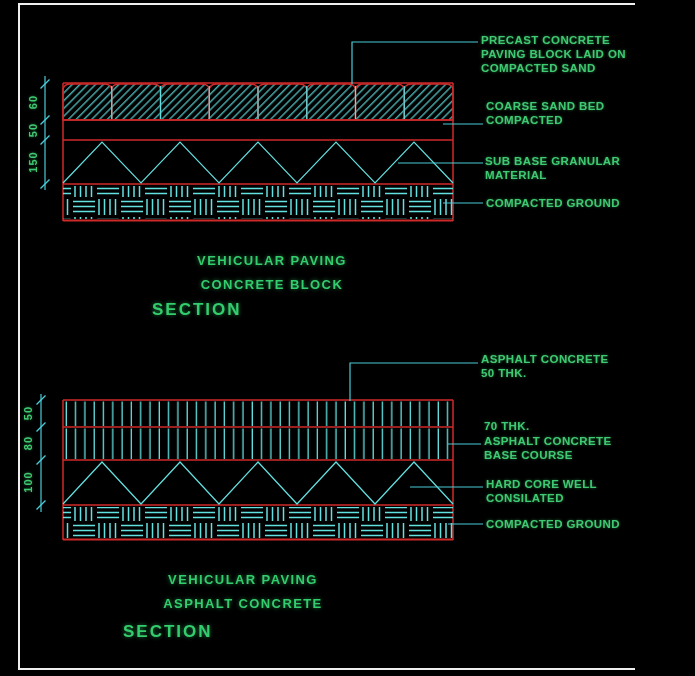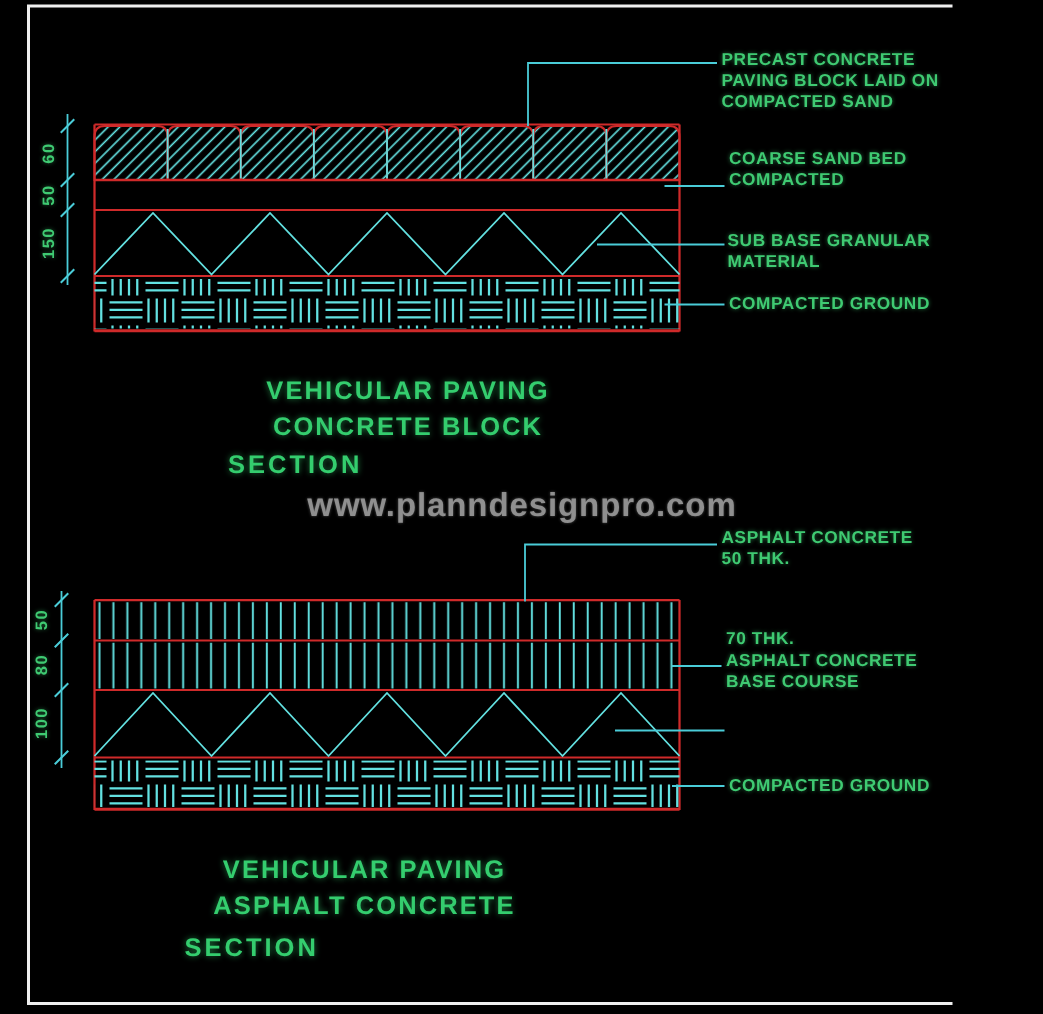--- a/index.html
+++ b/index.html
@@ -4,21 +4,21 @@
 <style>
   html,body{margin:0;padding:0;background:#000;}
   #canvas{position:relative;width:635px;height:676px;background:#000;overflow:hidden;
           font-family:"Liberation Sans",sans-serif;}
   #frame{position:absolute;left:18px;top:3px;width:650px;height:663px;
          border:2px solid #efefef;background:#000;}
   svg{position:absolute;left:0;top:0;}
   .lbl{position:absolute;color:#3fca72;font-weight:bold;font-size:11.5px;line-height:14px;
        letter-spacing:.4px;white-space:pre-line;text-shadow:0 0 3px rgba(63,202,114,.55);}
   .lbl3{line-height:14.5px;}
-  .title{position:absolute;color:#34cd6e;font-weight:bold;font-size:17px;line-height:24px;
+  .title{position:absolute;color:#34cd6e;font-weight:bold;font-size:13px;line-height:24px;
          letter-spacing:1.4px;text-align:center;white-space:pre-line;width:240px;
          text-shadow:0 0 4px rgba(52,205,110,.6);}
   .sectionword{position:absolute;color:#34cd6e;font-weight:bold;font-size:17px;
          letter-spacing:2px;text-align:left;width:240px;
          text-shadow:0 0 4px rgba(52,205,110,.6);}
   .dim{position:absolute;color:#3fca72;font-weight:bold;font-size:11px;letter-spacing:1px;
        transform:translate(-50%,-50%) rotate(-90deg);
        text-shadow:0 0 3px rgba(63,202,114,.5);}
   .watermark{position:absolute;color:#8f8f8f;font-weight:bold;font-size:22px;
        letter-spacing:.6px;width:320px;text-align:center;
@@ -133,29 +133,30 @@
   <div class="lbl" style="left:486px;top:99px;">COARSE SAND BED
 COMPACTED</div>
   <div class="lbl" style="left:485px;top:154px;">SUB BASE GRANULAR
 MATERIAL</div>
   <div class="lbl" style="left:486px;top:196px;">COMPACTED GROUND</div>
 
   <div class="title" style="left:152px;top:249px;">VEHICULAR PAVING
 CONCRETE BLOCK</div>
   <div class="sectionword" style="left:152px;top:300px;">SECTION</div>
 
-  <div class="watermark" style="left:188px;top:324px;">www.planndesignpro.com</div>
 
   <div class="dim" style="left:28px;top:413px;">50</div>
   <div class="dim" style="left:28px;top:443px;">80</div>
   <div class="dim" style="left:28px;top:482px;">100</div>
 
   <div class="lbl" style="left:481px;top:352px;">ASPHALT CONCRETE
 50 THK.</div>
   <div class="lbl lbl3" style="left:484px;top:419px;">70 THK.
 ASPHALT CONCRETE
 BASE COURSE</div>
+  <div class="lbl" style="left:486px;top:477px;">HARD CORE WELL
+CONSILATED</div>
   <div class="lbl" style="left:486px;top:517px;">COMPACTED GROUND</div>
 
   <div class="title" style="left:123px;top:568px;">VEHICULAR PAVING
 ASPHALT CONCRETE</div>
   <div class="sectionword" style="left:123px;top:622px;">SECTION</div>
 </div>
 
 </body></html>

